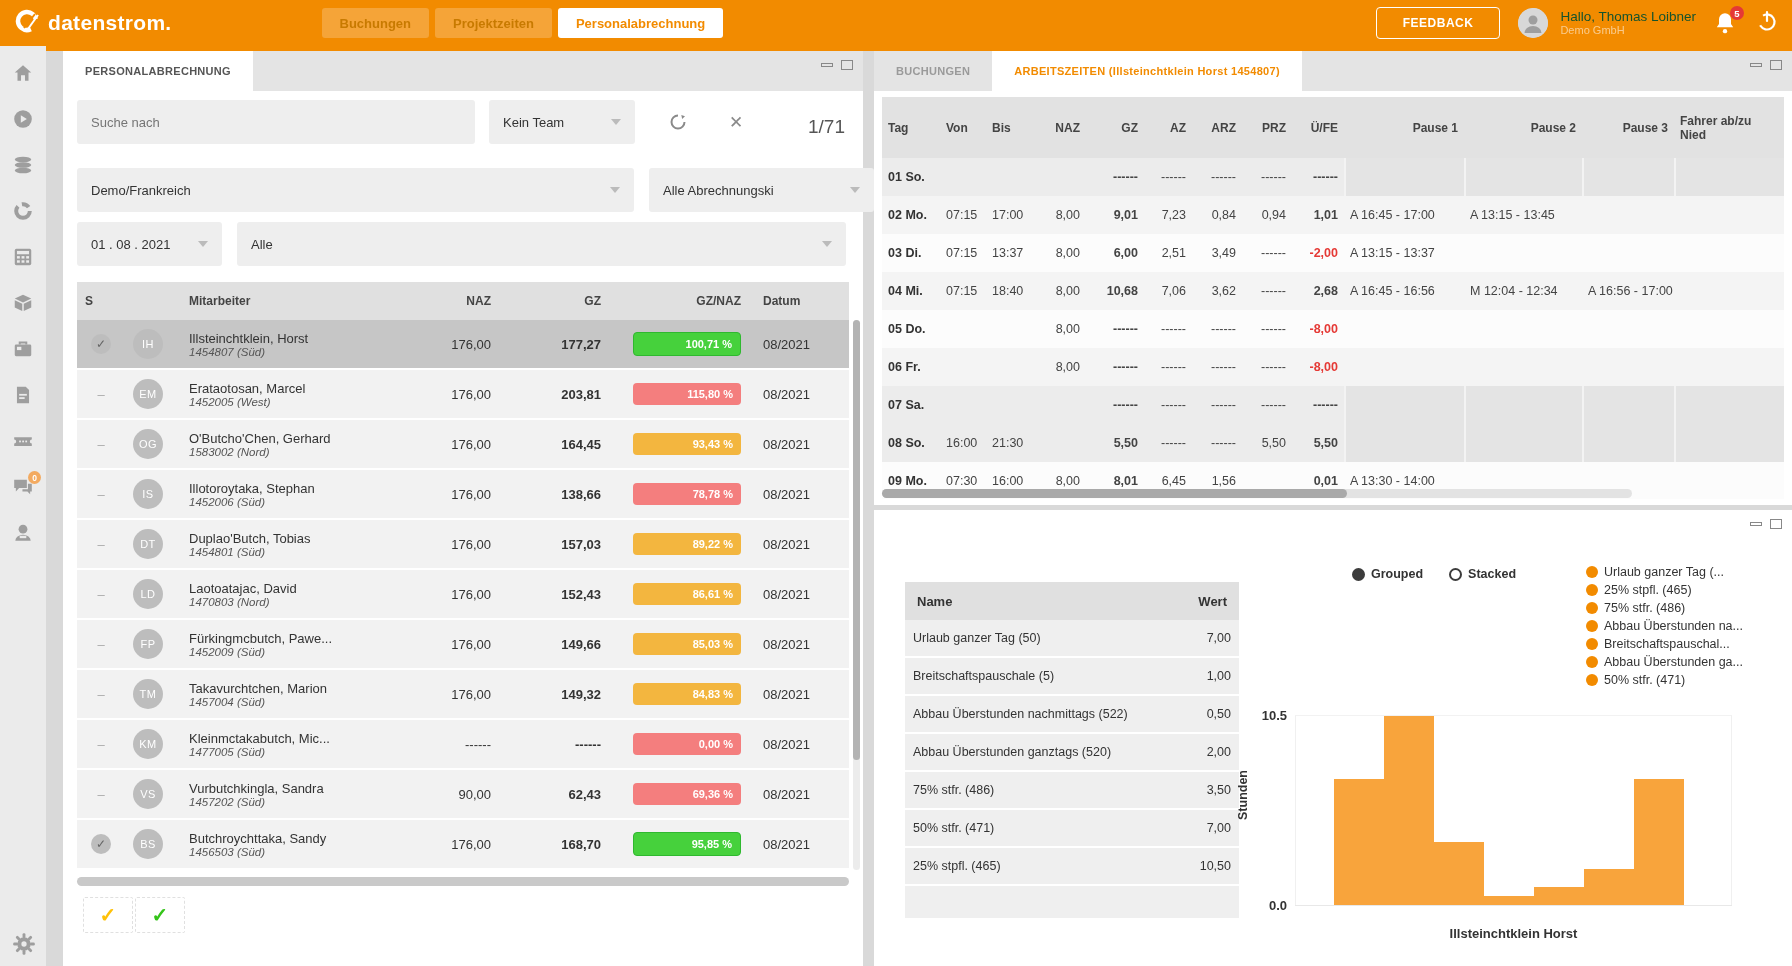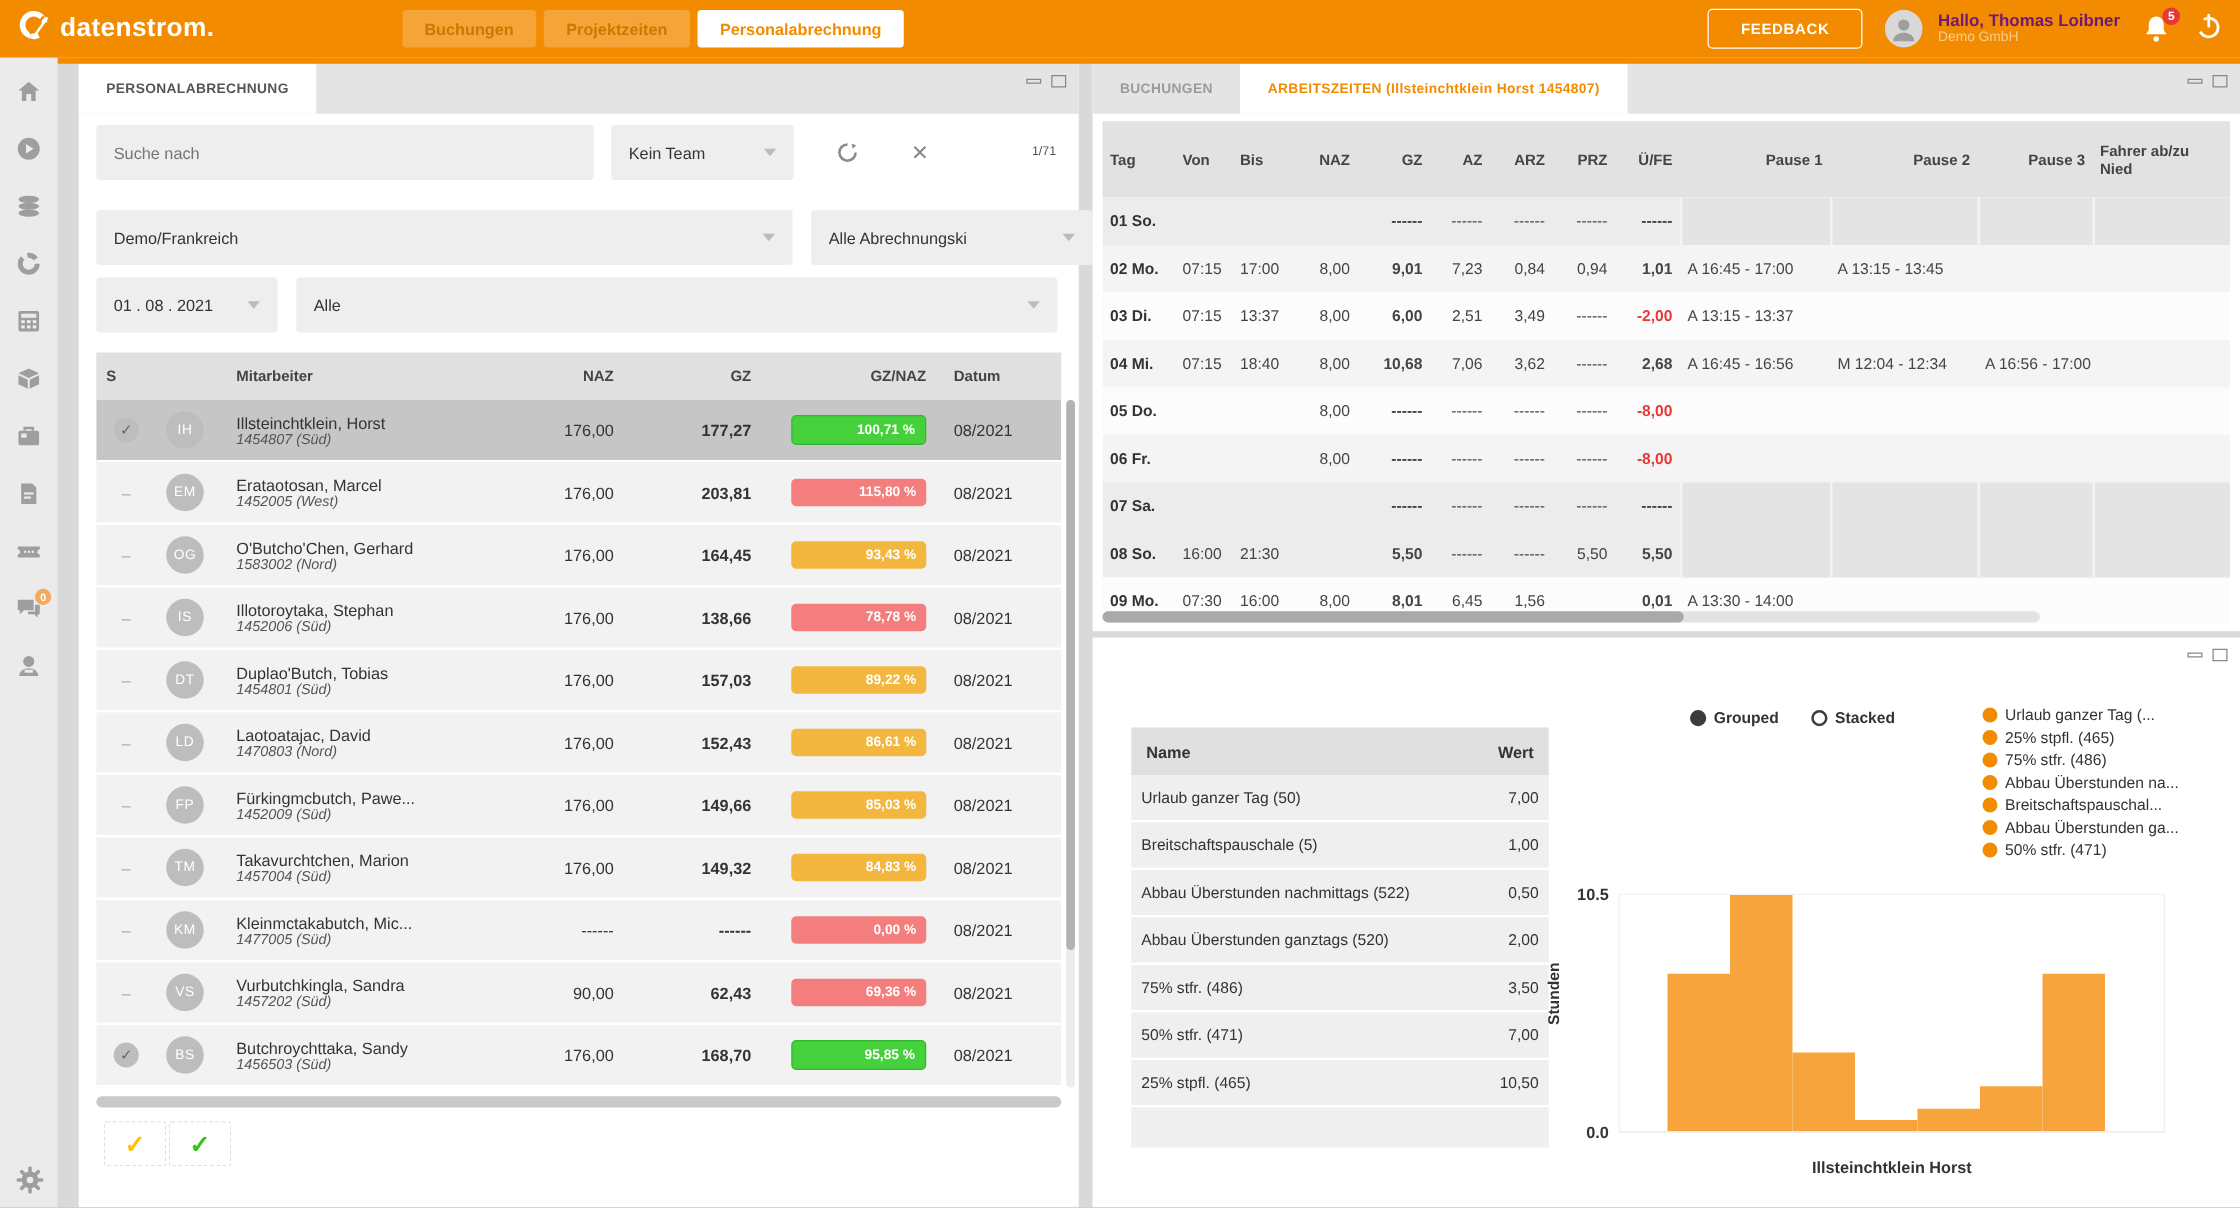--- a/index.html
+++ b/index.html
@@ -9,21 +9,21 @@
   
   .topbar{position:absolute;top:0;left:0;right:0;height:46px;background:#f28b00;display:flex;align-items:center;z-index:6;padding:0 14px}
   .logo{display:flex;align-items:center;gap:8px;color:#fff;font-size:21px;font-weight:bold;letter-spacing:.3px;margin-right:150px}
   .nav-tabs{display:flex;gap:6px;height:30px}
   .nav-tab{display:flex;align-items:center;padding:0 18px;border-radius:3px;font-size:13px;font-weight:bold;background:rgba(255,255,255,.22);color:#c87a00;cursor:pointer}
   .nav-tab[data-active="true"]{background:#fff;color:#f28b00}
   .topbar-right{margin-left:auto;display:flex;align-items:center;gap:18px}
   .feedback{border:1px solid #fff;border-radius:4px;color:#fff;font-size:12px;font-weight:bold;letter-spacing:.5px;padding:8px 26px;background:transparent;cursor:pointer}
   .avatar{width:30px;height:30px;border-radius:50%;background:#d8d8d8;overflow:hidden;position:relative}
   .user-names{line-height:1.15;margin-left:-6px}
-  .user-names .nm{color:#701a75;font-size:13.5px;font-weight:bold}
+  .user-names .nm{color:#14532d;font-size:13.5px;font-weight:normal}
   .user-names .co{color:rgba(255,255,255,.55);font-size:11px}
   .bell-wrap{position:relative;width:24px;height:24px}
   .bell-badge{position:absolute;top:-5px;right:-6px;background:#e53935;color:#fff;font-size:9.5px;font-weight:bold;border-radius:50%;width:14px;height:14px;display:flex;align-items:center;justify-content:center}
 
   
   .sidebar{position:absolute;top:46px;left:0;width:46px;bottom:0;background:#ebebeb;display:flex;flex-direction:column;align-items:center;padding:16px 0 12px 0;gap:24px;z-index:5}
   .side-ic{width:22px;height:22px;position:relative;cursor:pointer}
   .side-ic svg{display:block}
   .side-badge{position:absolute;top:-5px;right:-7px;background:#f3aa60;color:#fff;font-size:8.5px;font-weight:bold;border-radius:50%;width:13px;height:13px;display:flex;align-items:center;justify-content:center}
   .side-spacer{flex:1}
@@ -38,21 +38,21 @@
   .wc{width:12px;height:10px;border:1px solid #888;cursor:pointer}
   .wc.min{height:4px;margin-top:3px}
 
   
   .p-left{left:63px;top:51px;width:800px;height:915px}
   .fld{position:absolute;background:#eee;border-radius:3px;display:flex;align-items:center;padding:0 14px;font-size:13px;color:#333;height:44px}
   .fld .caret{margin-left:auto;width:0;height:0;border-left:5px solid transparent;border-right:5px solid transparent;border-top:6px solid #bbb}
   .fld.select{cursor:pointer}
   .fld input{border:none;background:transparent;outline:none;font:inherit;color:#1d4ed8;width:100%}
   .icon-btn{position:absolute;width:26px;height:26px;display:flex;align-items:center;justify-content:center;cursor:pointer;color:#8a8a8a}
-  .counter{position:absolute;font-size:10px;color:#555}
+  .counter{position:absolute;font-size:19px;color:#555}
   .truncate{white-space:nowrap;overflow:hidden;text-overflow:clip}
 
   .l-grid{display:grid;grid-template-columns:48px 56px 218px 100px 110px 140px 1fr;align-items:center}
   .l-head{position:absolute;left:14px;right:14px;top:231px;height:38px;background:#e0e0e0;font-size:12px;font-weight:bold;color:#444}
   .l-head .hc{padding:0 8px}
   .l-head .r{text-align:right}
   .l-rows{position:absolute;left:14px;right:14px;top:269px;height:550px;overflow:hidden}
   .l-row{height:50px;background:#f2f2f2;border-bottom:2px solid #fff;cursor:pointer}
   .l-row[data-selected="true"]{background:#c6c6c6}
   .l-row .c{padding:0 8px;font-size:13px;color:#333}

